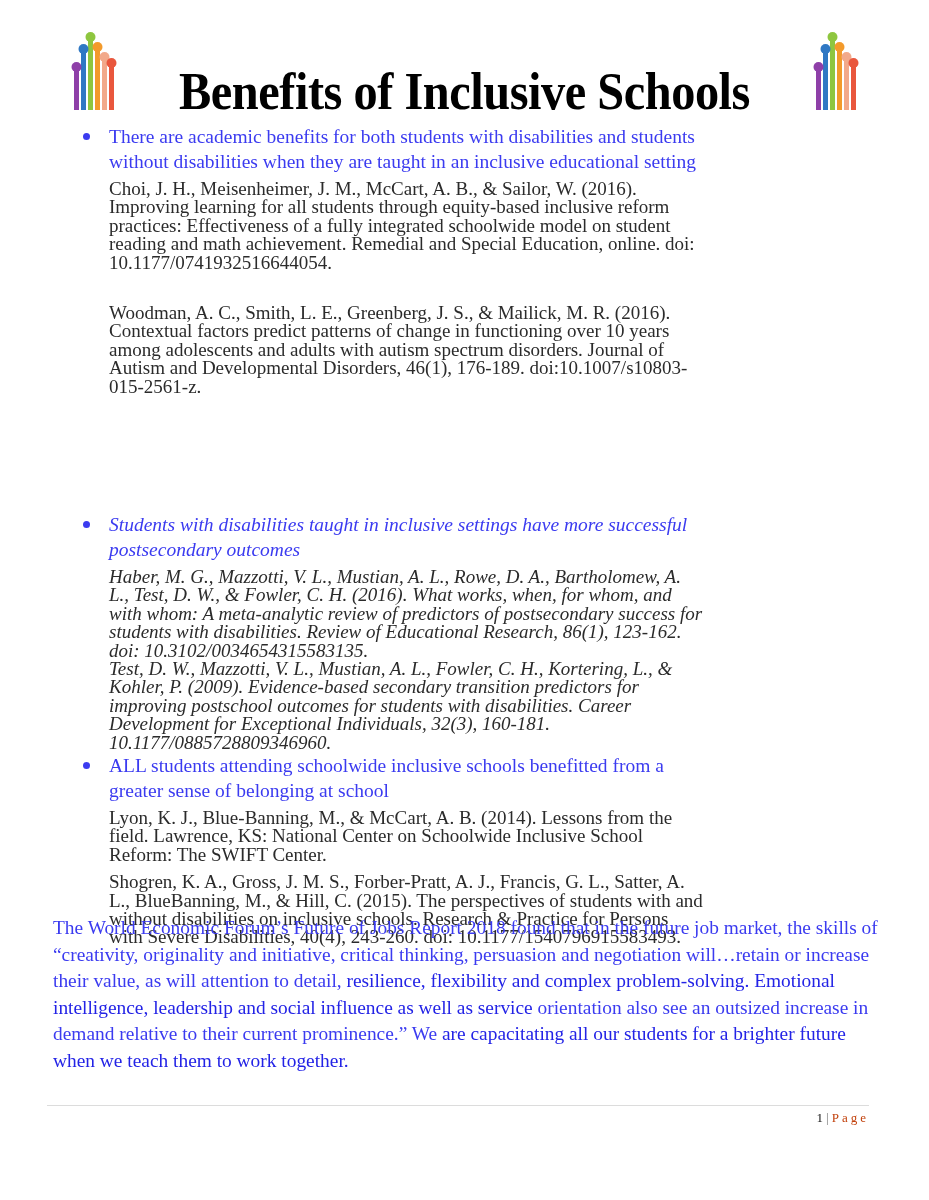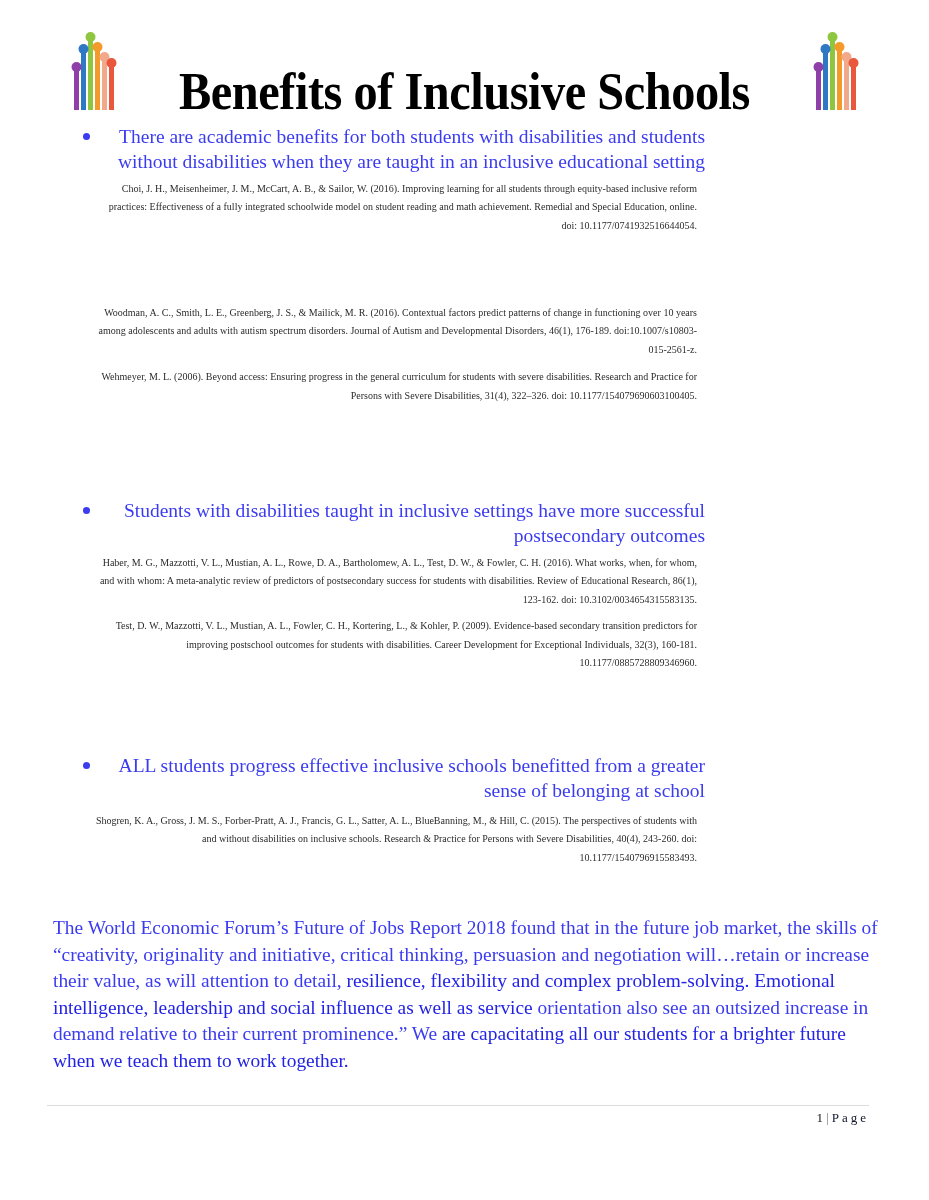--- a/index.html
+++ b/index.html
@@ -7,39 +7,39 @@
          font-family: "Liberation Serif", "DejaVu Serif", serif; }
 
   .title-row { position: absolute; left: 0; top: 30px; width: 814px; height: 86px; }
   .title { position: absolute; left: 0; width: 929px; top: 34px; text-align: center;
            font-family: "Liberation Serif", serif; font-weight: bold; font-size: 52px;
            line-height: 56px; color: #000; letter-spacing: -0.5px; transform: scaleX(0.93); }
   .hands { position: absolute; top: 0; width: 50px; height: 80px; }
   .hands.left { left: 70px; }
   .hands.right { left: 812px; }
 
-  .section { position: absolute; left: 0; width: 755px; text-align: right; }
+  .section { position: absolute; left: 0; width: 755px; }
   .bullet-row { position: relative; padding-left: 109px; padding-right: 50px; }
   .bullet-dot { position: absolute; left: 83px; top: 9px; width: 7px; height: 7px;
                 border-radius: 50%; background: #3b3bf0; }
   .heading { color: #3b3bf0; font-size: 19.5px; line-height: 25px; margin: 0; }
-  .cite { color: #2b2b2b; font-size: 10px; line-height: 18.4px; margin: 8px;
-          padding-left: 85px; padding-right: 50px; }
+  .cite { color: #2b2b2b; font-size: 19px; line-height: 18.4px; margin: 0;
+          padding-left: 109px; padding-right: 50px; }
   .cite.gap { margin-top: 9px; }
   .cite.first { margin-top: 6px; }
 
   .closing { position: absolute; left: 53px; top: 915px; width: 830px;
              color: #3b3bf0; font-size: 19.4px; line-height: 26.6px; margin: 0; }
   .closing .strong { color: #2323e6; }
 
   .rule { position: absolute; left: 47px; top: 1105px; width: 822px; height: 1px; background: #dcdcdc; }
   .pagenum { position: absolute; right: 60px; top: 1110px; font-size: 13px; color: #444; }
   .pagenum .num { color: #111; }
   .pagenum .sep { color: #777; margin: 0 3px; }
-  .pagenum .lbl { letter-spacing: 3px; color: #0f172a; margin-top: 17px; }
+  .pagenum .lbl { letter-spacing: 3px; color: #c2410c; margin-top: 17px; }
 </style>
 </head>
 <body>
 
 <div class="title-row">
   <svg class="hands left" viewBox="0 0 50 80">
     <g stroke-linecap="round">
       <rect x="4" y="38" width="5" height="42" fill="#8e3fa8"></rect>
       <rect x="11" y="20" width="5" height="60" fill="#2f78c4"></rect>
       <rect x="18" y="8" width="5" height="72" fill="#8ec63f"></rect>
@@ -76,37 +76,37 @@
 <div class="section" style="top:124px;">
   <div class="bullet-row">
     <span class="bullet-dot"></span>
     <p class="heading">There are academic benefits for both students with disabilities and students without disabilities when they are taught in an inclusive educational setting</p>
   </div>
   <p class="cite first">Choi, J. H., Meisenheimer, J. M., McCart, A. B., &amp; Sailor, W. (2016). Improving learning for all students through equity-based inclusive reform practices: Effectiveness of a fully integrated schoolwide model on student reading and math achievement. Remedial and Special Education, online. doi: 10.1177/0741932516644054.</p>
 </div>
 
 <div class="section" style="top:298px;">
   <p class="cite first">Woodman, A. C., Smith, L. E., Greenberg, J. S., &amp; Mailick, M. R. (2016). Contextual factors predict patterns of change in functioning over 10 years among adolescents and adults with autism spectrum disorders. Journal of Autism and Developmental Disorders, 46(1), 176-189. doi:10.1007/s10803-015-2561-z.</p>
-  <p class="cite gap">Wehmeyer, M. L. (2006). Beyond access: Ensuring progress in the general curriculum for students with severe disabilities. Research and Practice for Persons with Severe Disabilities, 31(4), 322–326. doi: 10.1177/154079690603100405.</p>
 </div>
 
-<div class="section" style="top:498px;">
+<div class="section" style="top:512px;font-style:italic;">
   <div class="bullet-row">
     <span class="bullet-dot"></span>
     <p class="heading">Students with disabilities taught in inclusive settings have more successful postsecondary outcomes</p>
   </div>
   <p class="cite first">Haber, M. G., Mazzotti, V. L., Mustian, A. L., Rowe, D. A., Bartholomew, A. L., Test, D. W., &amp; Fowler, C. H. (2016). What works, when, for whom, and with whom: A meta-analytic review of predictors of postsecondary success for students with disabilities. Review of Educational Research, 86(1), 123-162. doi: 10.3102/0034654315583135.</p>
   <p class="cite">Test, D. W., Mazzotti, V. L., Mustian, A. L., Fowler, C. H., Kortering, L., &amp; Kohler, P. (2009). Evidence-based secondary transition predictors for improving postschool outcomes for students with disabilities. Career Development for Exceptional Individuals, 32(3), 160-181. 10.1177/0885728809346960.</p>
 </div>
 
 <div class="section" style="top:753px;">
   <div class="bullet-row">
     <span class="bullet-dot"></span>
-    <p class="heading">ALL students progress effective inclusive schools benefitted from a greater sense of belonging at school</p>
+    <p class="heading">ALL students attending schoolwide inclusive schools benefitted from a greater sense of belonging at school</p>
   </div>
+  <p class="cite first">Lyon, K. J., Blue-Banning, M., &amp; McCart, A. B. (2014). Lessons from the field. Lawrence, KS: National Center on Schoolwide Inclusive School Reform: The SWIFT Center.</p>
   <p class="cite gap">Shogren, K. A., Gross, J. M. S., Forber-Pratt, A. J., Francis, G. L., Satter, A. L., BlueBanning, M., &amp; Hill, C. (2015). The perspectives of students with and without disabilities on inclusive schools. Research &amp; Practice for Persons with Severe Disabilities, 40(4), 243-260. doi: 10.1177/1540796915583493.</p>
 </div>
 
 <p class="closing"><span>The World Economic Forum’s Future of Jobs Report 2018 found that in the future job market, the skills of “creativity, originality and initiative, critical thinking, persuasion and negotiation will…retain or increase their value, as will attention to detail,</span><span class="strong"> resilience, flexibility and complex problem-solving. Emotional intelligence, leadership and social influence as well as service</span><span> orientation also see an outsized increase in demand relative to their current prominence.” We</span><span class="strong"> are capacitating all our students for a brighter future when we teach them to work together.</span></p>
 
 <div class="rule"></div>
 <div class="pagenum">
   <span class="num">1</span><span class="sep">|</span><span class="lbl">Page</span>
 </div>
 

